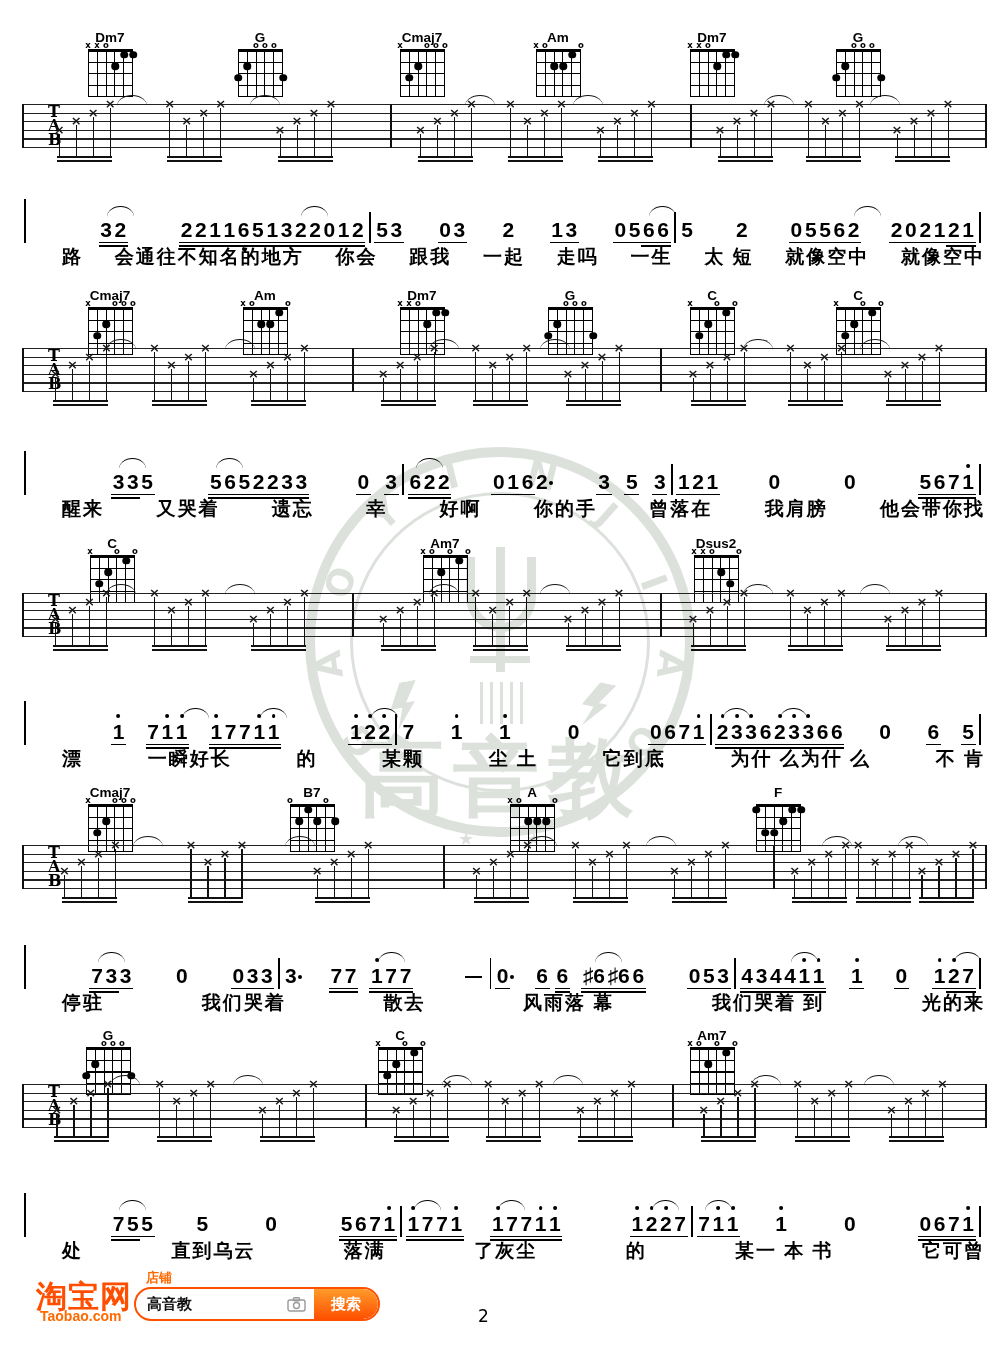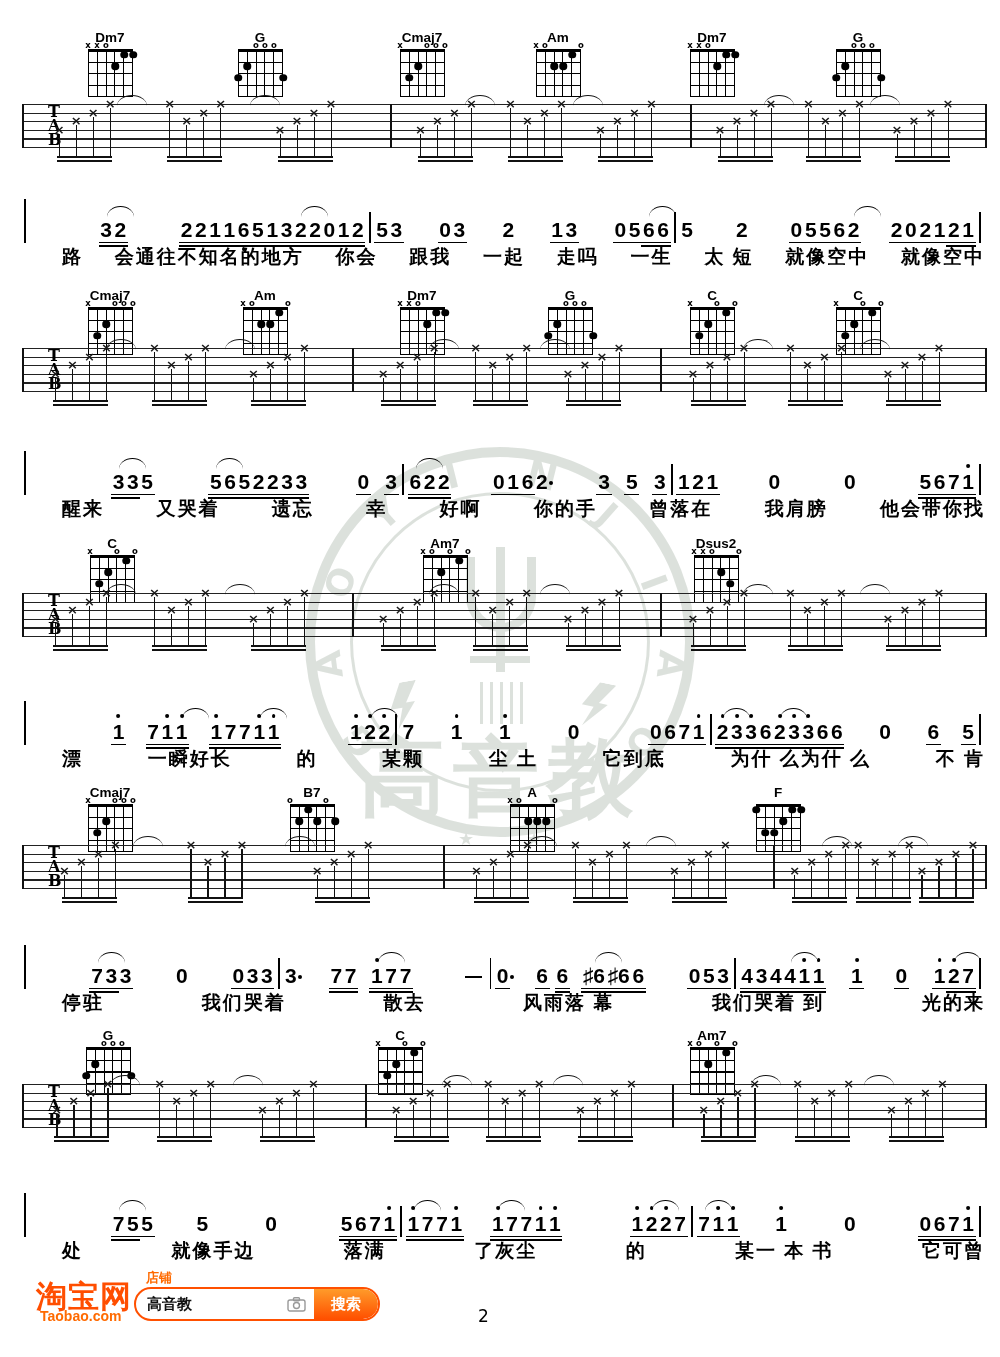--- a/index.html
+++ b/index.html
@@ -1101,21 +1101,21 @@
       <div class="tk"><span>0</span></div>
       <div class="sp" style="min-width: 18px; flex-grow: 1.8;"></div>
       <div class="tk"><span>0</span><div class="ul ul1"></div><div class="ul ul2"></div></div>
       <div class="tk"><span>6</span><div class="ul ul1"></div><div class="ul ul2"></div></div>
       <div class="tk"><span>7</span><div class="ul ul1"></div><div class="ul ul2"></div></div>
       <div class="tk"><span>1</span><div class="ul ul1"></div><div class="ul ul2"></div><div class="dot-hi"></div></div>
       <div class="mbar"></div>
     </div>
     <div class="lrow" style="top: 1238px;">
       <span>处</span>
-      <span>就像手边</span>
+      <span>直到乌云</span>
       <span>落满</span>
       <span>了灰尘</span>
       <span>的</span>
       <span>某一 本 书</span>
       <span>它可曾</span>
     </div>
   </div>
 
 <div>
   <div id="footer-logo-cn">淘宝网</div>

